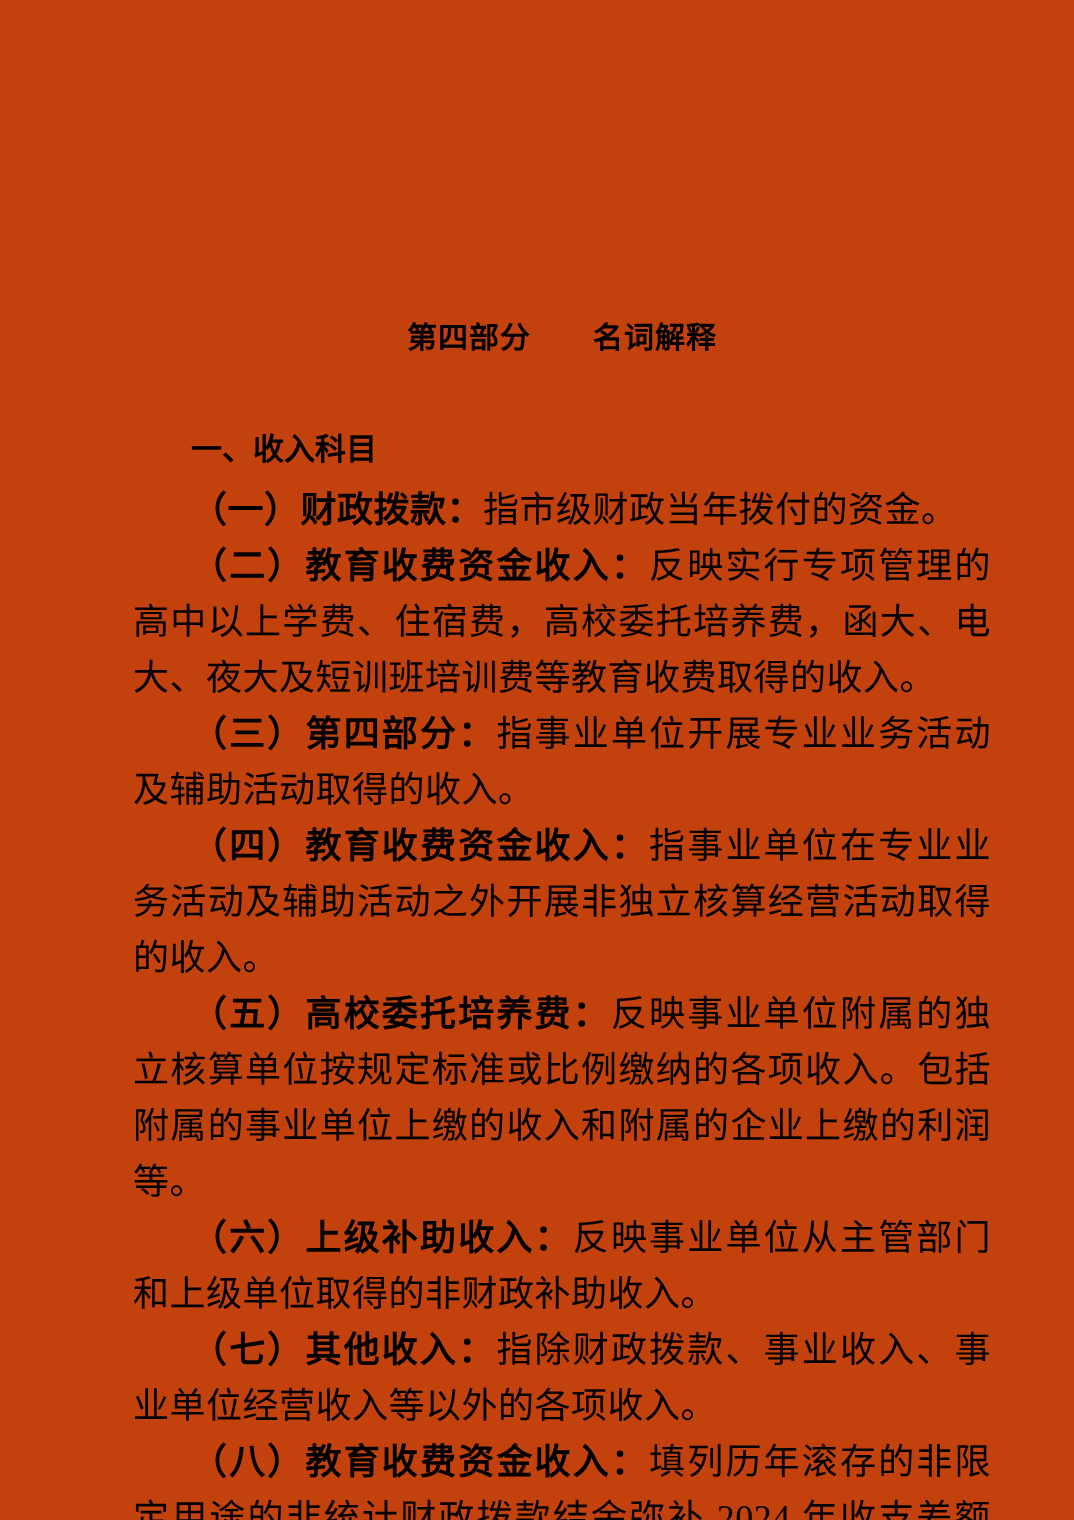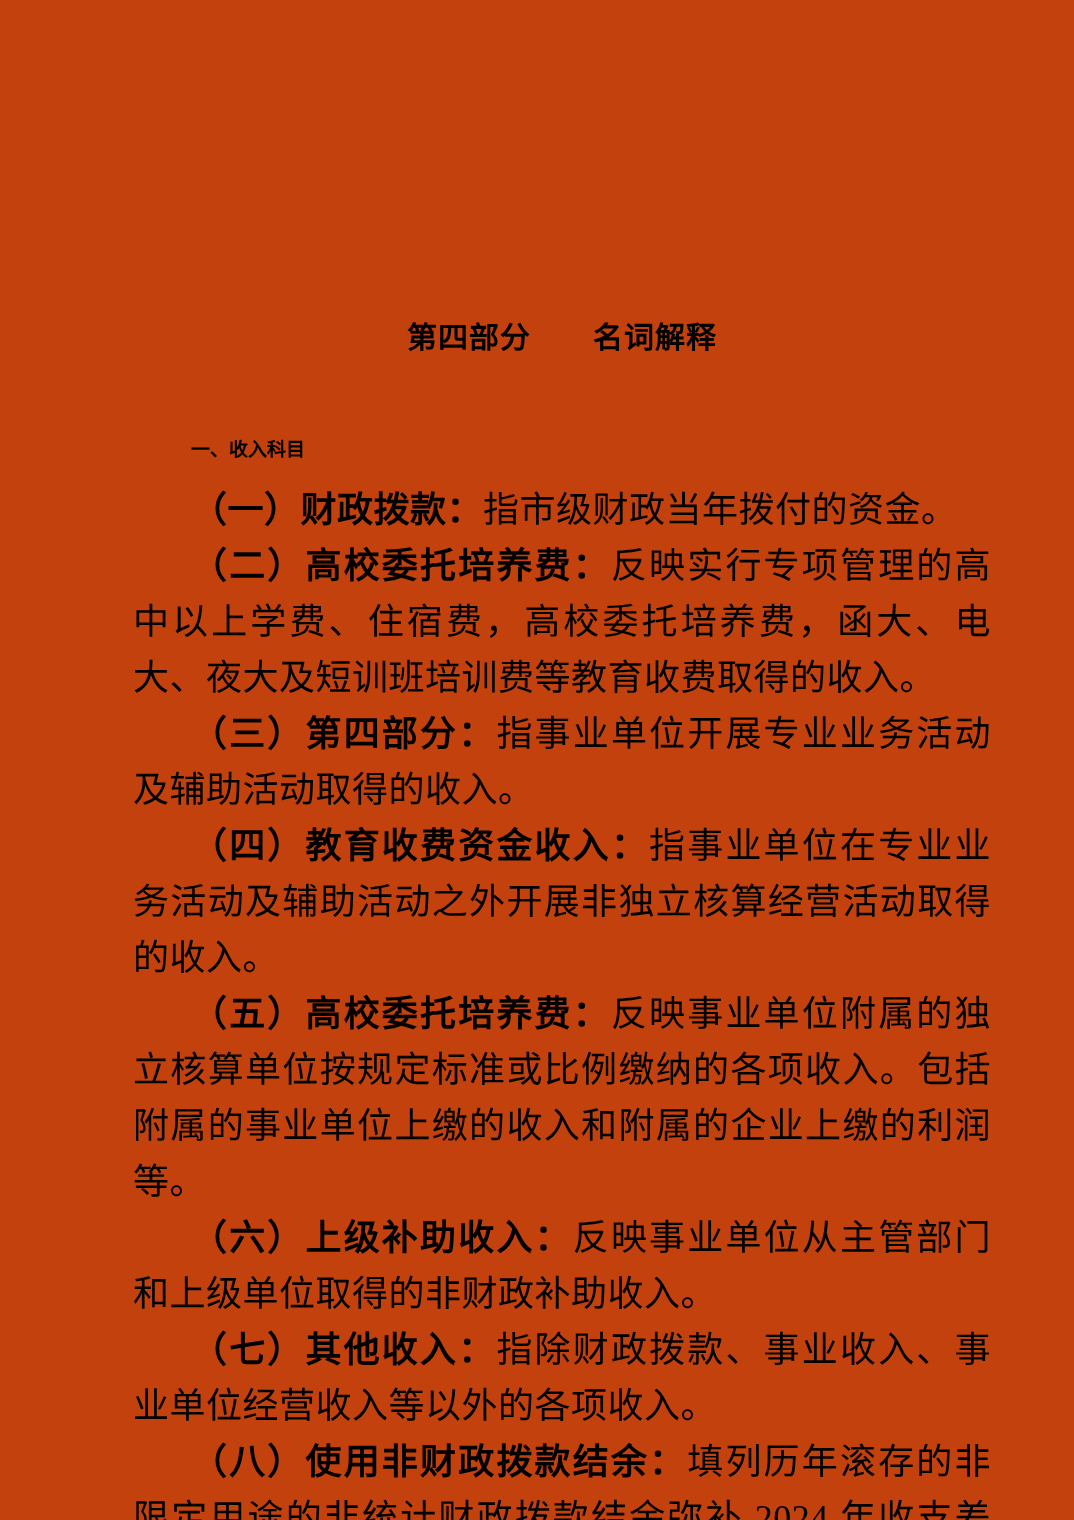--- a/index.html
+++ b/index.html
@@ -24,21 +24,21 @@
     font-size: 30px;
     font-weight: bold;
     text-align: center;
     line-height: 40px;
     letter-spacing: 1px;
     white-space: pre;
   }
   .section-heading {
     margin-top: 72px;
     font-family: "Liberation Sans", "DejaVu Sans", sans-serif;
-    font-size: 19px;
+    font-size: 31px;
     font-weight: bold;
     line-height: 40px;
     text-indent: 58px;
   }
   .paragraphs {
     margin-top: 12px;
   }
   .para {
     margin: 0;
     font-size: 36px;
@@ -60,28 +60,28 @@
 <div class="page">
 
   <div class="doc-title">第四部分　　名词解释</div>
 
   <div class="section-heading">一、收入科目</div>
 
   <div class="paragraphs">
 
     <p class="para"><span class="term">（一）财政拨款：</span><span class="definition">指市级财政当年拨付的资金。</span></p>
 
-    <p class="para"><span class="term">（二）高校委托培养费：</span><span class="definition">反映实行专项管理的高中以上学费、住宿费，高校委托培养费，函大、电大、夜大及短训班培训费等教育收费取得的收入。</span></p>
+    <p class="para"><span class="term">（二）教育收费资金收入：</span><span class="definition">反映实行专项管理的高中以上学费、住宿费，高校委托培养费，函大、电大、夜大及短训班培训费等教育收费取得的收入。</span></p>
 
     <p class="para"><span class="term">（三）第四部分：</span><span class="definition">指事业单位开展专业业务活动及辅助活动取得的收入。</span></p>
 
     <p class="para"><span class="term">（四）教育收费资金收入：</span><span class="definition">指事业单位在专业业务活动及辅助活动之外开展非独立核算经营活动取得的收入。</span></p>
 
     <p class="para"><span class="term">（五）高校委托培养费：</span><span class="definition">反映事业单位附属的独立核算单位按规定标准或比例缴纳的各项收入。包括附属的事业单位上缴的收入和附属的企业上缴的利润等。</span></p>
 
     <p class="para"><span class="term">（六）上级补助收入：</span><span class="definition">反映事业单位从主管部门和上级单位取得的非财政补助收入。</span></p>
 
     <p class="para"><span class="term">（七）其他收入：</span><span class="definition">指除财政拨款、事业收入、事业单位经营收入等以外的各项收入。</span></p>
 
-    <p class="para"><span class="term">（八）使用非财政拨款结余：</span><span class="definition">填列历年滚存的非限定用途的非统计财政拨款结余弥补 2024 年收支差额的数额。</span></p>
+    <p class="para"><span class="term">（八）教育收费资金收入：</span><span class="definition">填列历年滚存的非限定用途的非统计财政拨款结余弥补 2024 年收支差额的数额。</span></p>
 
   </div>
 </div>
 
 </body></html>

